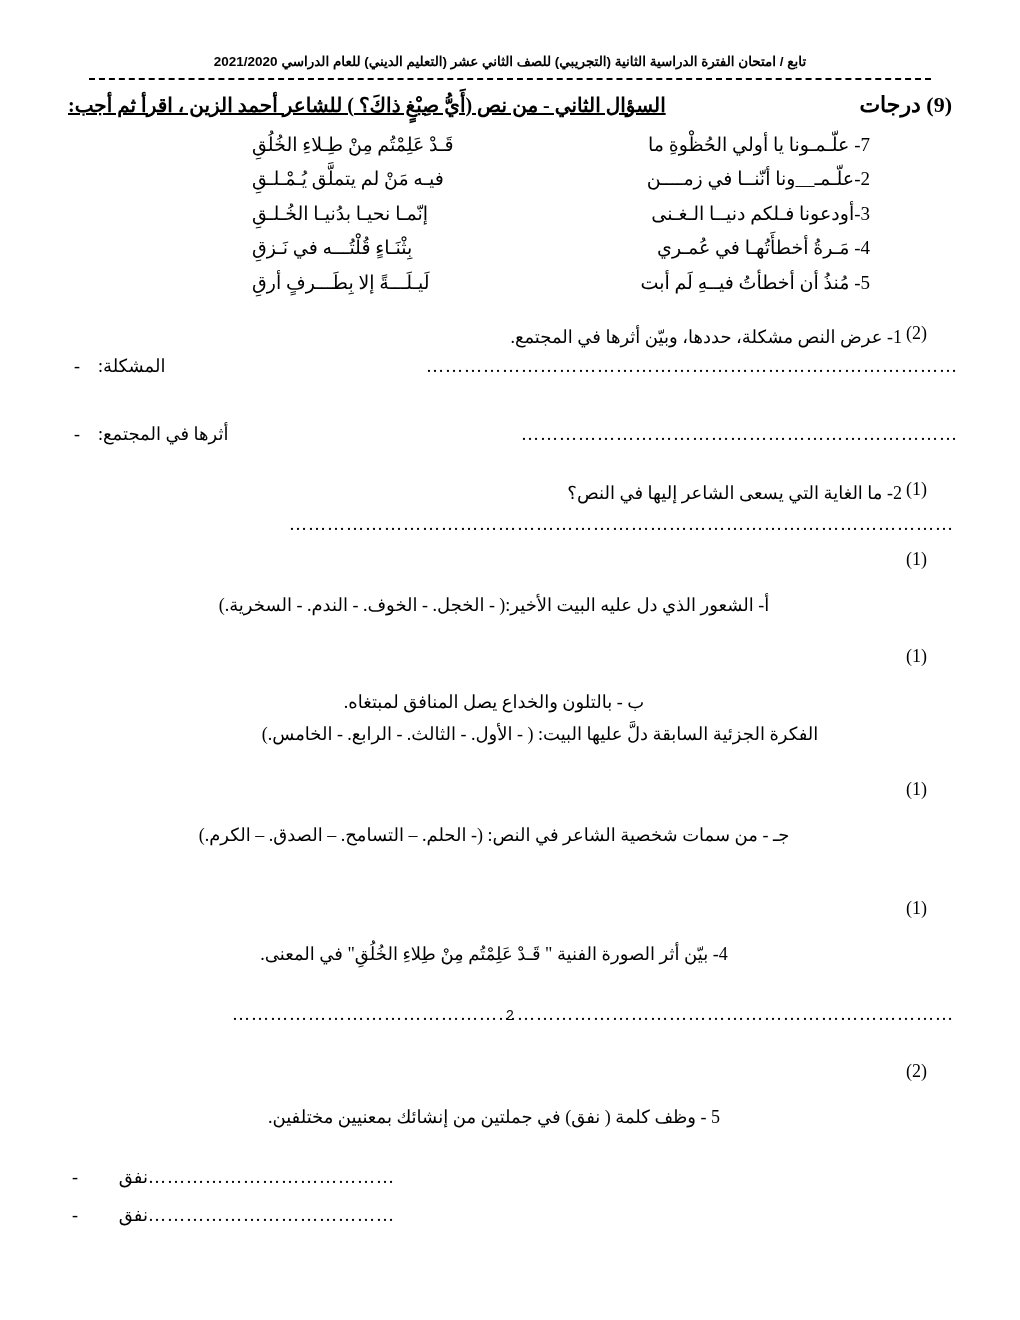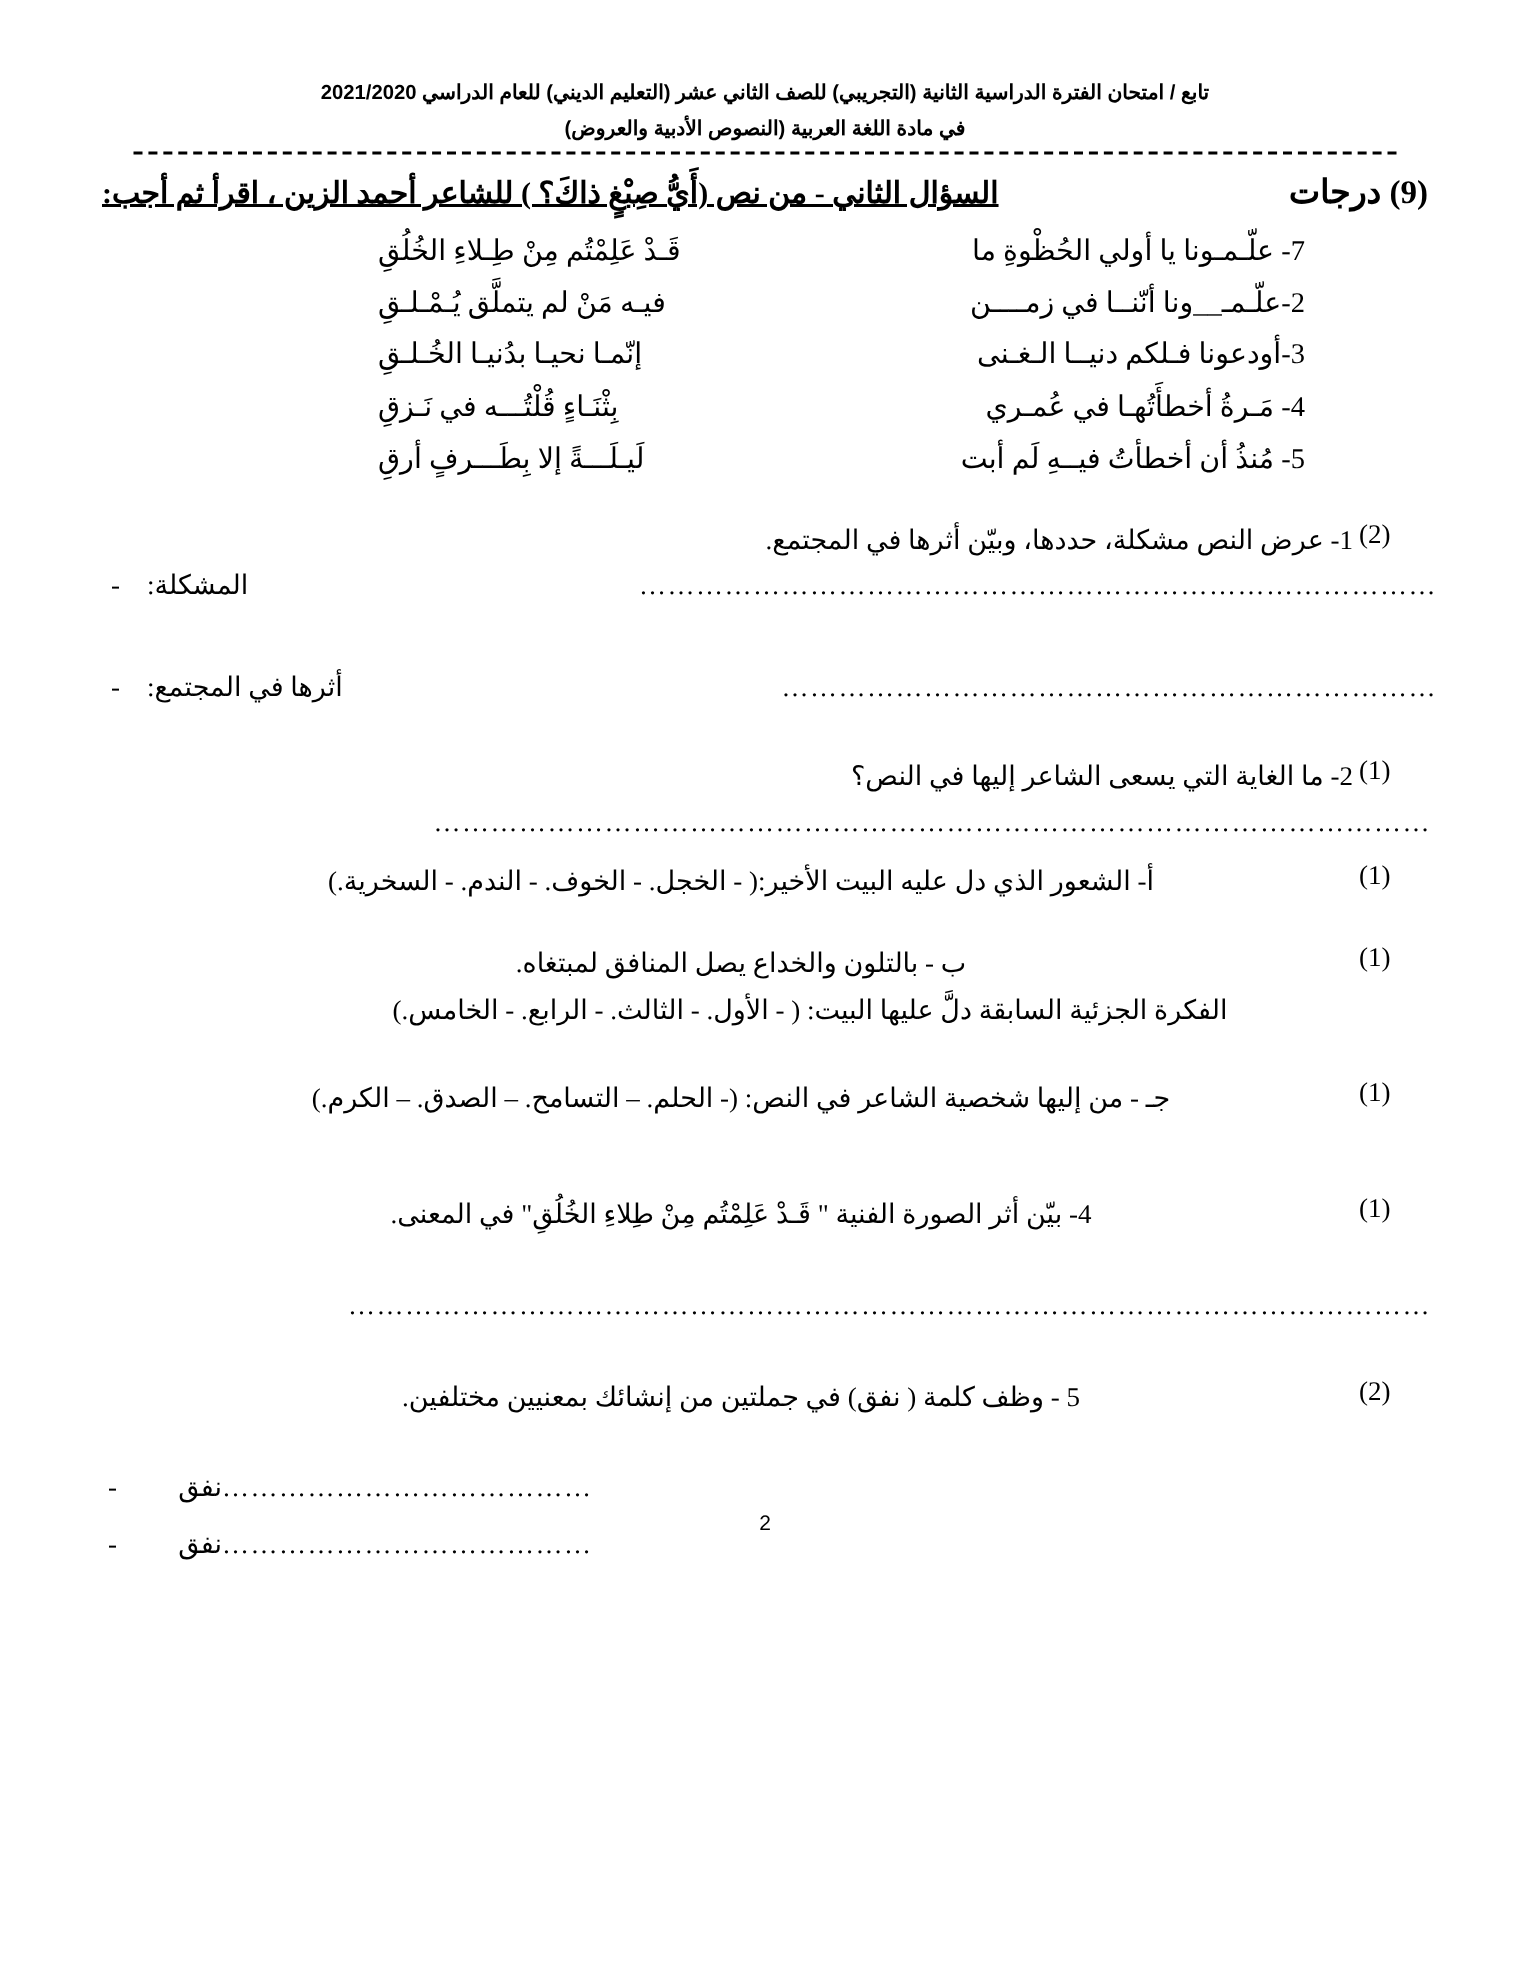--- a/index.html
+++ b/index.html
@@ -162,20 +162,21 @@
     align-items: flex-start;
     font-size: 18px;
     margin-top: 20px;
     direction: rtl;
   }
   .plain-row .txt {
     flex: 1 1 auto;
     text-align: center;
     padding-left: 20px;
     line-height: 1.6;
+    margin-top: 42px;
   }
   .plain-row .mark {
     flex: 0 0 auto;
     width: 52px;
     text-align: left;
   }
   .centered-sub {
     text-align: center;
     font-size: 18px;
     margin-top: 6px;
@@ -206,21 +207,20 @@
     font-family: "Liberation Sans", sans-serif;
   }
 </style>
 </head>
 <body>
 
 <div class="page">
 
   <div class="header">
     <div class="header-line">تابع / امتحان الفترة الدراسية الثانية (التجريبي) للصف الثاني عشر (التعليم الديني) للعام الدراسي 2021/2020</div>
-    <div class="header-line">في مادة اللغة العربية (النصوص الأدبية والعروض)</div>
   </div>
 
   <div class="dashed-rule"></div>
 
   <div class="q-title-row">
     <div class="q-title">السؤال الثاني - من نص (أَيُّ صِبْغٍ ذاكَ؟ ) للشاعر أحمد الزين ، اقرأ ثم أجب:</div>
     <div class="q-marks">(9) درجات</div>
   </div>
 
   <div class="poem">
@@ -273,21 +273,21 @@
     <div class="mark">(1)</div>
   </div>
 
   <div class="plain-row" style="margin-top:26px;">
     <div class="txt">ب - بالتلون والخداع يصل المنافق لمبتغاه.</div>
     <div class="mark">(1)</div>
   </div>
   <div class="centered-sub">الفكرة الجزئية السابقة دلَّ عليها البيت: ( - الأول. - الثالث. - الرابع. - الخامس.)</div>
 
   <div class="plain-row" style="margin-top:34px;">
-    <div class="txt">جـ - من إليها شخصية الشاعر في النص: (- الحلم. – التسامح. – الصدق. – الكرم.)</div>
+    <div class="txt">جـ - من سمات شخصية الشاعر في النص: (- الحلم. – التسامح. – الصدق. – الكرم.)</div>
     <div class="mark">(1)</div>
   </div>
 
   <div class="plain-row" style="margin-top:48px;">
     <div class="txt">4- بيّن أثر الصورة الفنية " قَـدْ عَلِمْتُم مِنْ طِلاءِ الخُلُقِ" في المعنى.</div>
     <div class="mark">(1)</div>
   </div>
   <div class="dots-line" style="margin-top:36px;">……………………………………………………………………………………………………</div>
 
   <div class="plain-row" style="margin-top:36px;">

